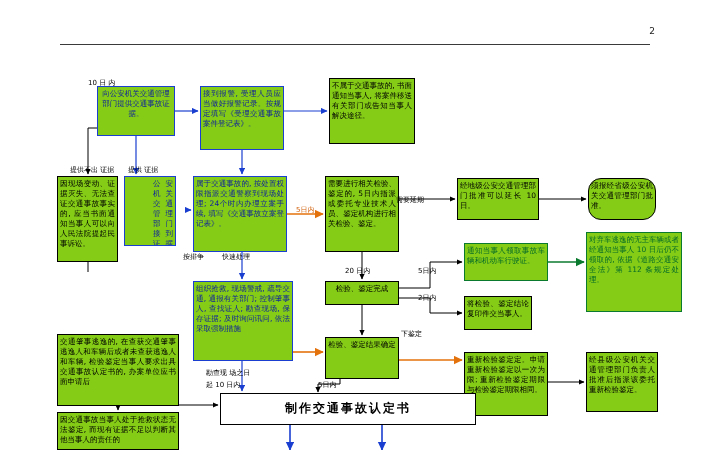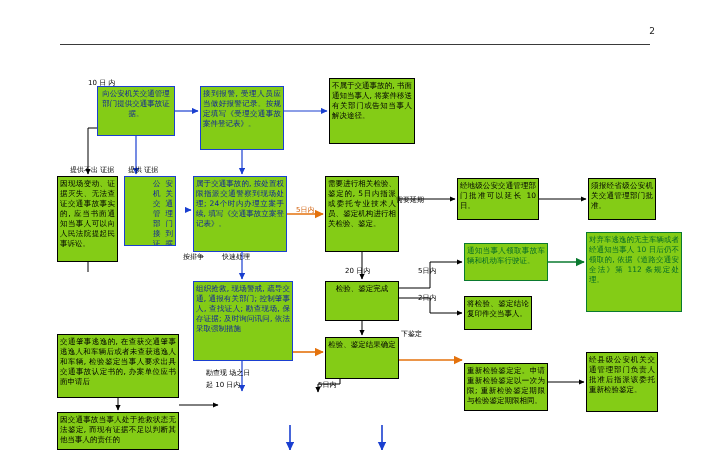--- a/index.html
+++ b/index.html
@@ -128,44 +128,45 @@
 
   <div id="boxes-layer">
       <div class="box blue center" style="left: 97px; top: 86px; width: 78px; height: 50px;">向公安机关交通管理部门提供交通事故证据。</div>
       <div class="box blue" style="left: 200px; top: 86px; width: 84px; height: 64px;">接到报警, 受理人员应当做好报警记录。按规定填写《受理交通事故案件登记表》。</div>
       <div class="box black" style="left: 329px; top: 78px; width: 86px; height: 66px;">不属于交通事故的, 书面通知当事人, 将案件移送有关部门或告知当事人解决途径。</div>
       <div class="box black" style="left: 57px; top: 176px; width: 61px; height: 86px;">因现场变动、证据灭失、无法查证交通事故事实的, 应当书面通知当事人可以向人民法院提起民事诉讼。</div>
       <div class="box blue" style="left: 124px; top: 176px; width: 52px; height: 70px; padding-left: 28px;">公安机关交通管理部门接到证据材料之日起进行调查。</div>
       <div class="box blue" style="left: 193px; top: 176px; width: 94px; height: 76px;">属于交通事故的, 按处置权限指派交通警察到现场处理; 24个时内办理立案手续, 填写《交通事故立案登记表》。</div>
       <div class="box black" style="left: 325px; top: 176px; width: 74px; height: 76px;">需要进行相关检验、鉴定的, 5日内指派或委托专业技术人员、鉴定机构进行相关检验、鉴定。</div>
       <div class="box black" style="left: 457px; top: 178px; width: 82px; height: 42px;">经地级公安交通管理部门批准可以延长 10 日。</div>
-      <div class="box black" style="left: 588px; top: 178px; width: 68px; height: 42px;">须报经省级公安机关交通管理部门批准。</div>
+      <div class="box black" style="left: 588px; top: 178px; width: 68px; height: 42px; border-radius: 13px;">须报经省级公安机关交通管理部门批准。</div>
       <div class="box green" style="left: 586px; top: 232px; width: 96px; height: 80px;">对弃车逃逸的无主车辆或者经通知当事人 10 日后仍不领取的, 依据《道路交通安全法》第 112 条规定处理。</div>
       <div class="box green" style="left: 464px; top: 243px; width: 84px; height: 38px;">通知当事人领取事故车辆和机动车行驶证。</div>
-      <div class="box black center" style="left: 325px; top: 281px; width: 74px; height: 40px;">检验、鉴定完成</div>
+      <div class="box black center" style="left: 325px; top: 281px; width: 74px; height: 24px;">检验、鉴定完成</div>
       <div class="box black" style="left: 464px; top: 296px; width: 68px; height: 34px;">将检验、鉴定结论复印件交当事人。</div>
       <div class="box blue" style="left: 193px; top: 281px; width: 100px; height: 80px;">组织抢救, 现场警戒, 疏导交通, 通报有关部门; 控制肇事人, 查找证人; 勘查现场, 保存证据; 及时询问讯问, 依法采取强制措施</div>
       <div class="box black center" style="left: 325px; top: 337px; width: 74px; height: 42px;">检验、鉴定结果确定</div>
-      <div class="box black" style="left: 464px; top: 363px; width: 84px; height: 48px;">重新检验鉴定定。申请重新检验鉴定以一次为限; 重新检验鉴定期限与检验鉴定期限相同。</div>
+      <div class="box black" style="left: 464px; top: 352px; width: 84px; height: 64px; font-family: Liberation Serif, serif;">重新检验鉴定定。申请重新检验鉴定以一次为限; 重新检验鉴定期限与检验鉴定期限相同。</div>
       <div class="box black" style="left: 586px; top: 352px; width: 72px; height: 60px;">经县级公安机关交通管理部门负责人批准后指派该委托重新检验鉴定。</div>
-      <div class="box black" style="left: 57px; top: 334px; width: 122px; height: 64px;">交通肇事逃逸的, 在查获交通肇事逃逸人和车辆后或者未查获逃逸人和车辆, 检验鉴定当事人要求出具交通事故认定书的, 办案单位应书面申请后</div>
+      <div class="box black" style="left: 57px; top: 334px; width: 122px; height: 72px;">交通肇事逃逸的, 在查获交通肇事逃逸人和车辆后或者未查获逃逸人和车辆, 检验鉴定当事人要求出具交通事故认定书的, 办案单位应书面申请后</div>
       <div class="box black" style="left: 57px; top: 412px; width: 122px; height: 38px;">因交通事故当事人处于抢救状态无法鉴定, 而现有证据不足以判断其他当事人的责任的</div>
     </div>
 
   <div id="labels-layer">
       <div class="lbl" style="left: 88px; top: 79px;">10 日 内</div>
       <div class="lbl" style="left: 62px; top: 166px; margin-left: 8px;">提供不出 证据</div>
       <div class="lbl" style="left: 128px; top: 166px;">提供  证据</div>
       <div class="lbl" style="left: 183px; top: 253px;">按排争</div>
       <div class="lbl" style="left: 222px; top: 253px;">快速处理</div>
       <div class="lbl or" style="left: 296px; top: 206px;">5日内</div>
       <div class="lbl" style="left: 396px; top: 196px;">需要延期</div>
       <div class="lbl" style="left: 345px; top: 267px;">20 日内</div>
       <div class="lbl" style="left: 418px; top: 267px;">5日内</div>
       <div class="lbl" style="left: 418px; top: 294px;">2日内</div>
       <div class="lbl" style="left: 401px; top: 330px;">下鉴定</div>
       <div class="lbl" style="left: 206px; top: 369px;">勘查现 场之日</div>
       <div class="lbl" style="left: 206px; top: 381px;">起 10 日内</div>
       <div class="lbl" style="left: 318px; top: 381px;">5日内</div>
     </div>
 
+  <div class="final" id="final-box" style="left: 220px; top: 393px; width: 256px; height: 32px;">制作交通事故认定书</div>
 
 </div>
 
 </body></html>

